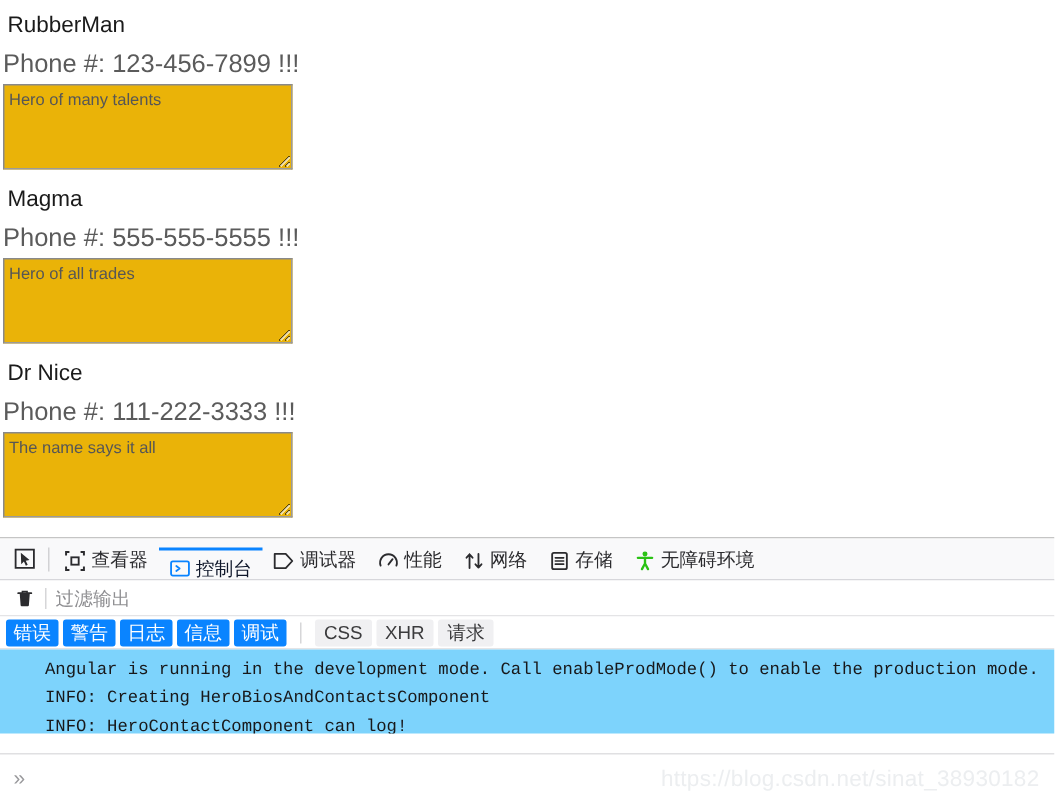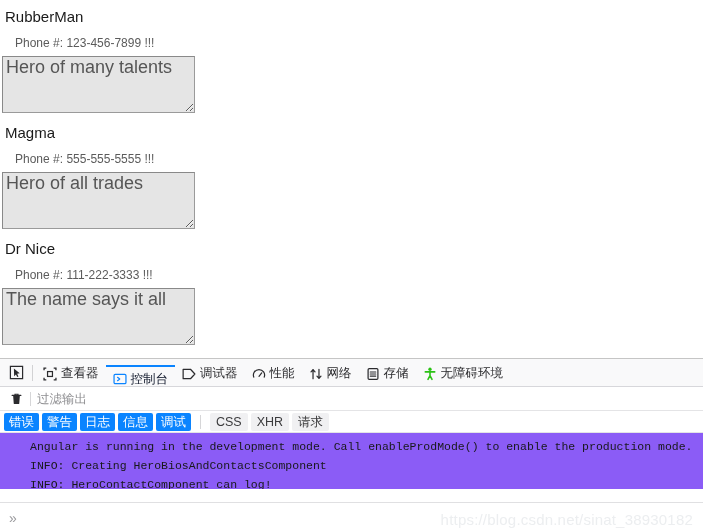--- a/index.html
+++ b/index.html
@@ -29,39 +29,39 @@
   .hero-block { padding: 0; }
   .hero-name {
     font-size: 15px;
     color: #1a1a1a;
     margin: 3px;
     padding: 5px 0 4px 2px;
     line-height: 17px;
     font-weight: 400;
   }
   .hero-phone {
-    font-size: 12px;
+    font-size: 17px;
     color: #5b5b5b;
     margin: 0;
-    padding: 3px 0 5px 15px;
+    padding: 3px 0 5px 2px;
     line-height: 16px;
   }
   .hero-textarea {
     display: block;
     box-sizing: border-box;
     width: 193px;
     height: 57px;
     margin: 0 0 6px 2px;
     border: 1px solid #9a9a9a;
     border-top-color: #898989;
     border-left-color: #898989;
-    background: #e5e5e5;
+    background: #eab308;
     color: #565656;
     font-family: "Liberation Sans", sans-serif;
-    font-size: 18px;
+    font-size: 11px;
     line-height: 16px;
     padding: 2px 3px;
     resize: both;
     outline: none;
     overflow: hidden;
   }
   .hero-textarea::placeholder { color: #757575; }
 
   
   #devtools {
@@ -179,21 +179,21 @@
     padding: 1px 6px;
     border-radius: 2px;
     cursor: pointer;
     font-family: "Liberation Sans", sans-serif;
     white-space: nowrap;
   }
 
   
   #dt-output {
     height: 56px;
-    background: #8b5cf6;
+    background: #7dd3fc;
     overflow: hidden;
     padding-top: 4px;
     box-sizing: border-box;
   }
   .log-row {
     font-family: "Liberation Mono", monospace;
     font-size: 11.5px;
     line-height: 19px;
     color: #18181a;
     padding-left: 30px;

